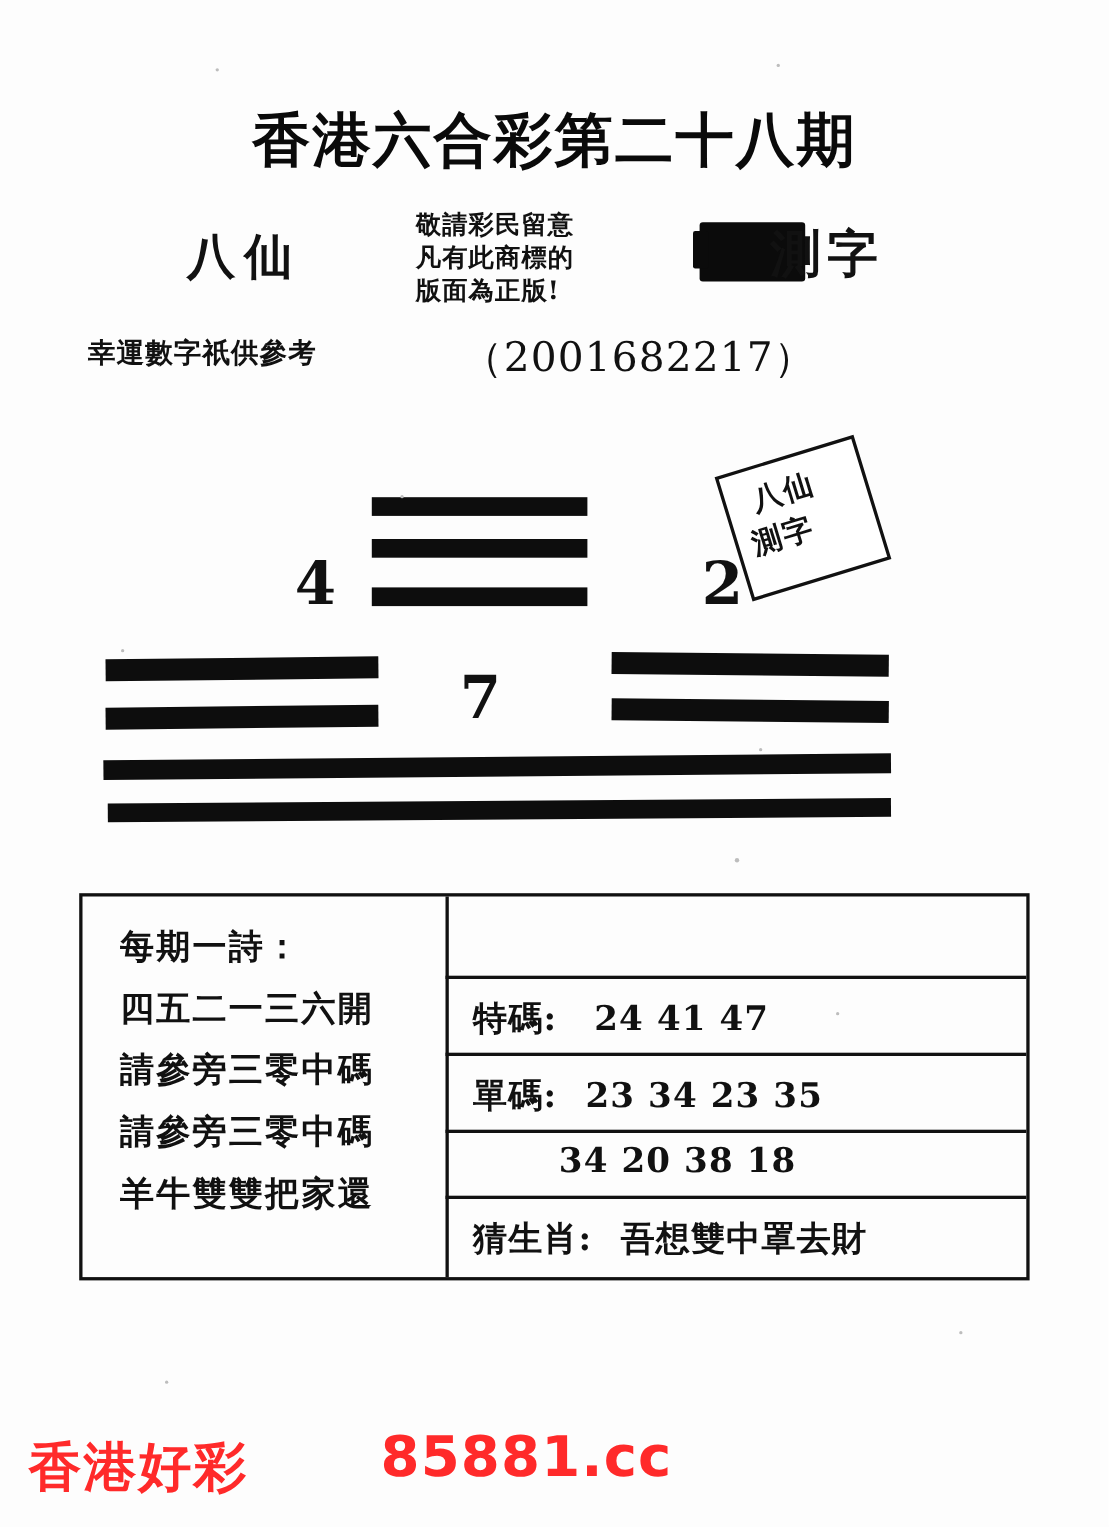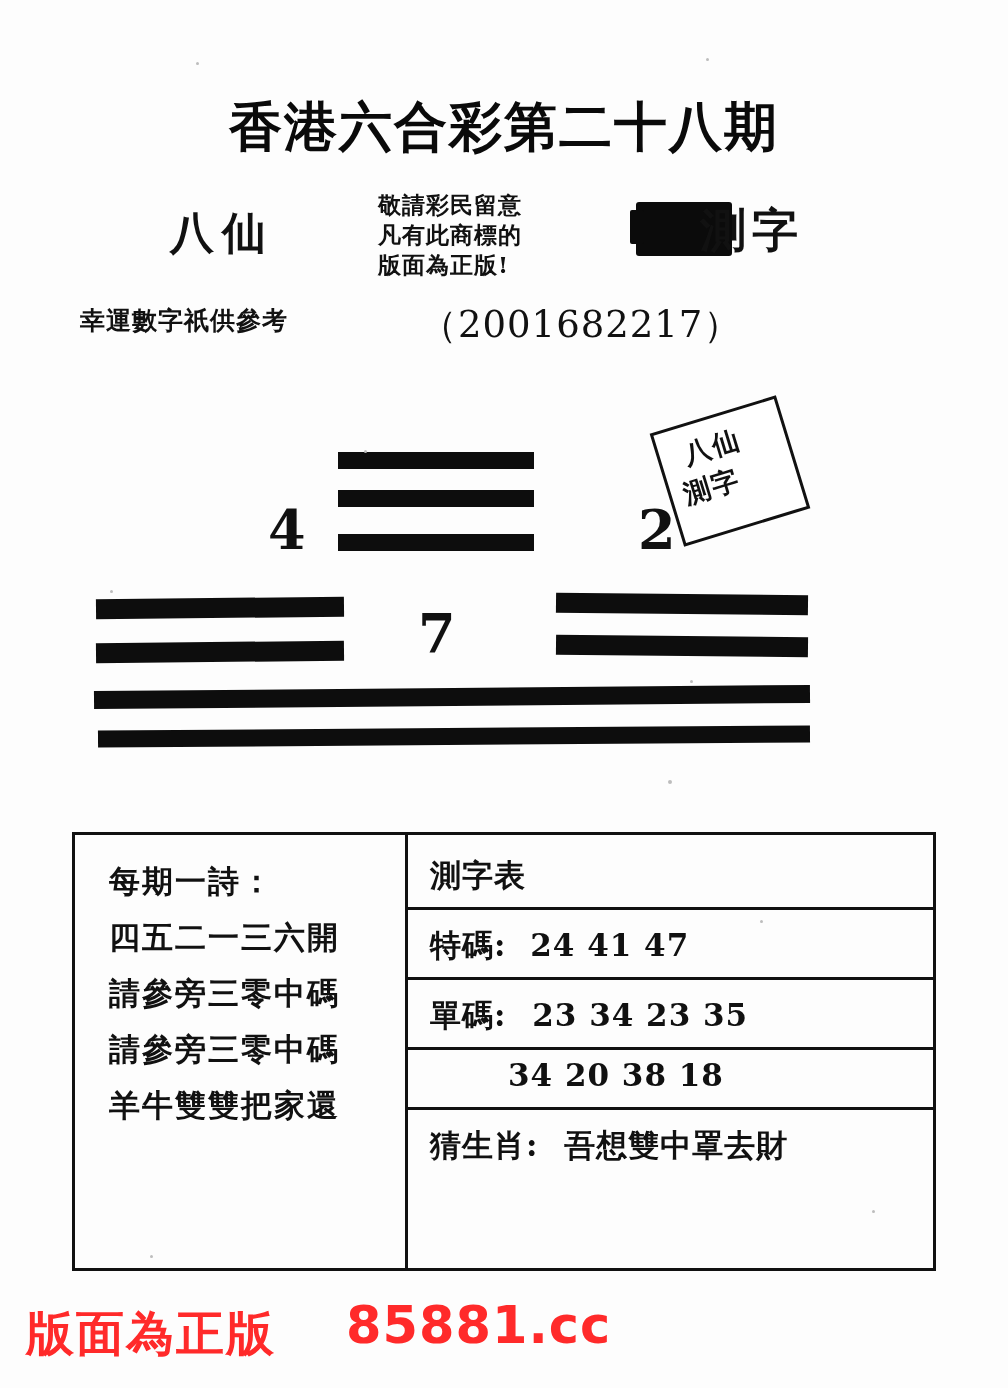--- a/index.html
+++ b/index.html
@@ -161,23 +161,23 @@
     letter-spacing: 2px;
     color: #111;
   }
   .seal .s1 { left: 24px; top: 10px; }
   .seal .s2 { left: 12px; top: 48px; }
 
   
   .tbl {
     position: absolute;
     left: 72px;
-    top: 832px;
+    top: 812px;
     width: 864px;
-    height: 439px;
+    height: 352px;
     border: 3px solid #111;
     box-sizing: border-box;
   }
   .tbl .vline {
     position: absolute;
     left: 330px;
     top: 0;
     bottom: 0;
     width: 3px;
     background: #111;
@@ -314,44 +314,43 @@
     <div class="hline" style="top:272px;"></div>
 
     <div class="poem">
       <div>每期一詩：</div>
       <div>四五二一三六開</div>
       <div>請參旁三零中碼</div>
       <div>請參旁三零中碼</div>
       <div>羊牛雙雙把家還</div>
     </div>
 
-    <div class="rcell" style="top:20px;">測字表</div>
 
     <div class="rcell" style="top:90px;">
       <span>特碼:</span>
-      <span style="margin-left:12px;">24 41 47</span>
+      <span style="margin-left:22px;">24 41 47</span>
     </div>
 
     <div class="rcell" style="top:160px;">
       <span>單碼:</span>
       <span style="margin-left:14px;text-align:center;">23  34   23   35</span>
     </div>
 
     <div class="rcell" style="top:222px; padding-left:100px;">
       <span>34   20 38 18</span>
     </div>
 
     <div class="rcell" style="top:290px;">
       <span>猜生肖:</span>
       <span style="margin-left:14px;">吾想雙中罩去財</span>
     </div>
   </div>
 
   <div class="footer">
-    <div class="fcn">版面為正版</div>
+    <div class="fcn">香港好彩</div>
     <div class="fnum">85881.cc</div>
   </div>
 
   <div class="dot" style="left:196px; top:62px; width:3px; height:3px;"></div>
   <div class="dot" style="left:706px; top:58px; width:3px; height:3px;"></div>
   <div class="dot" style="left:364px; top:450px; width:3px; height:3px;"></div>
   <div class="dot" style="left:668px; top:780px; width:4px; height:4px;"></div>
   <div class="dot" style="left:690px; top:680px; width:3px; height:3px;"></div>
   <div class="dot" style="left:110px; top:590px; width:3px; height:3px;"></div>
   <div class="dot" style="left:760px; top:920px; width:3px; height:3px;"></div>

